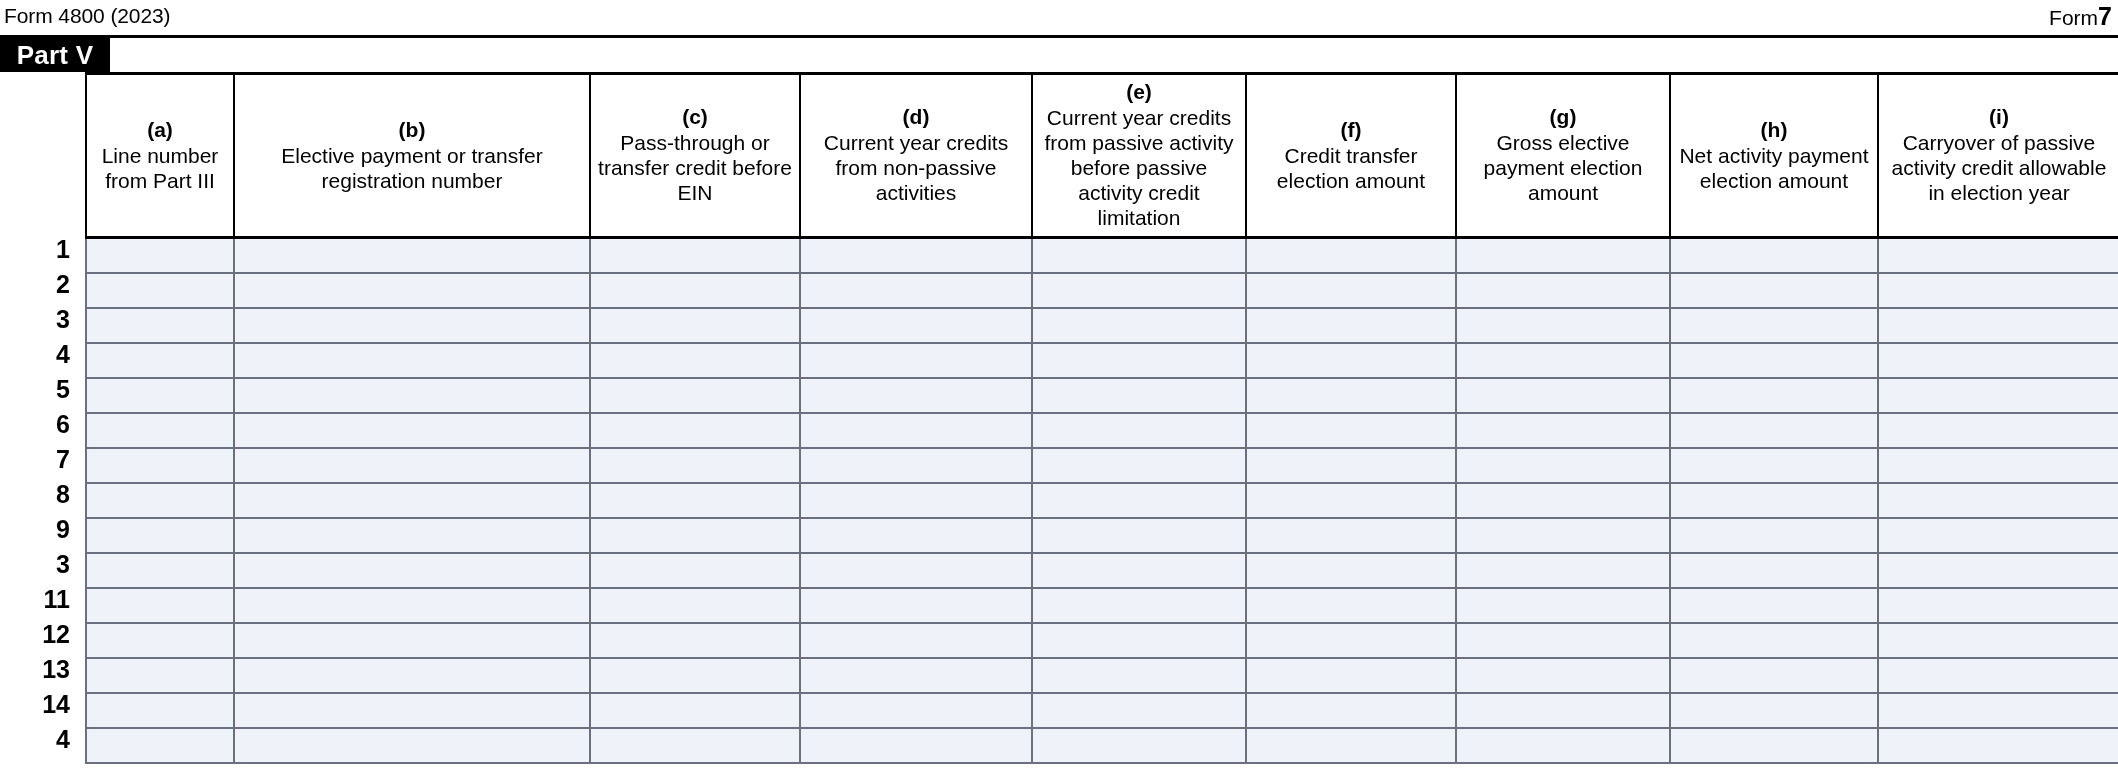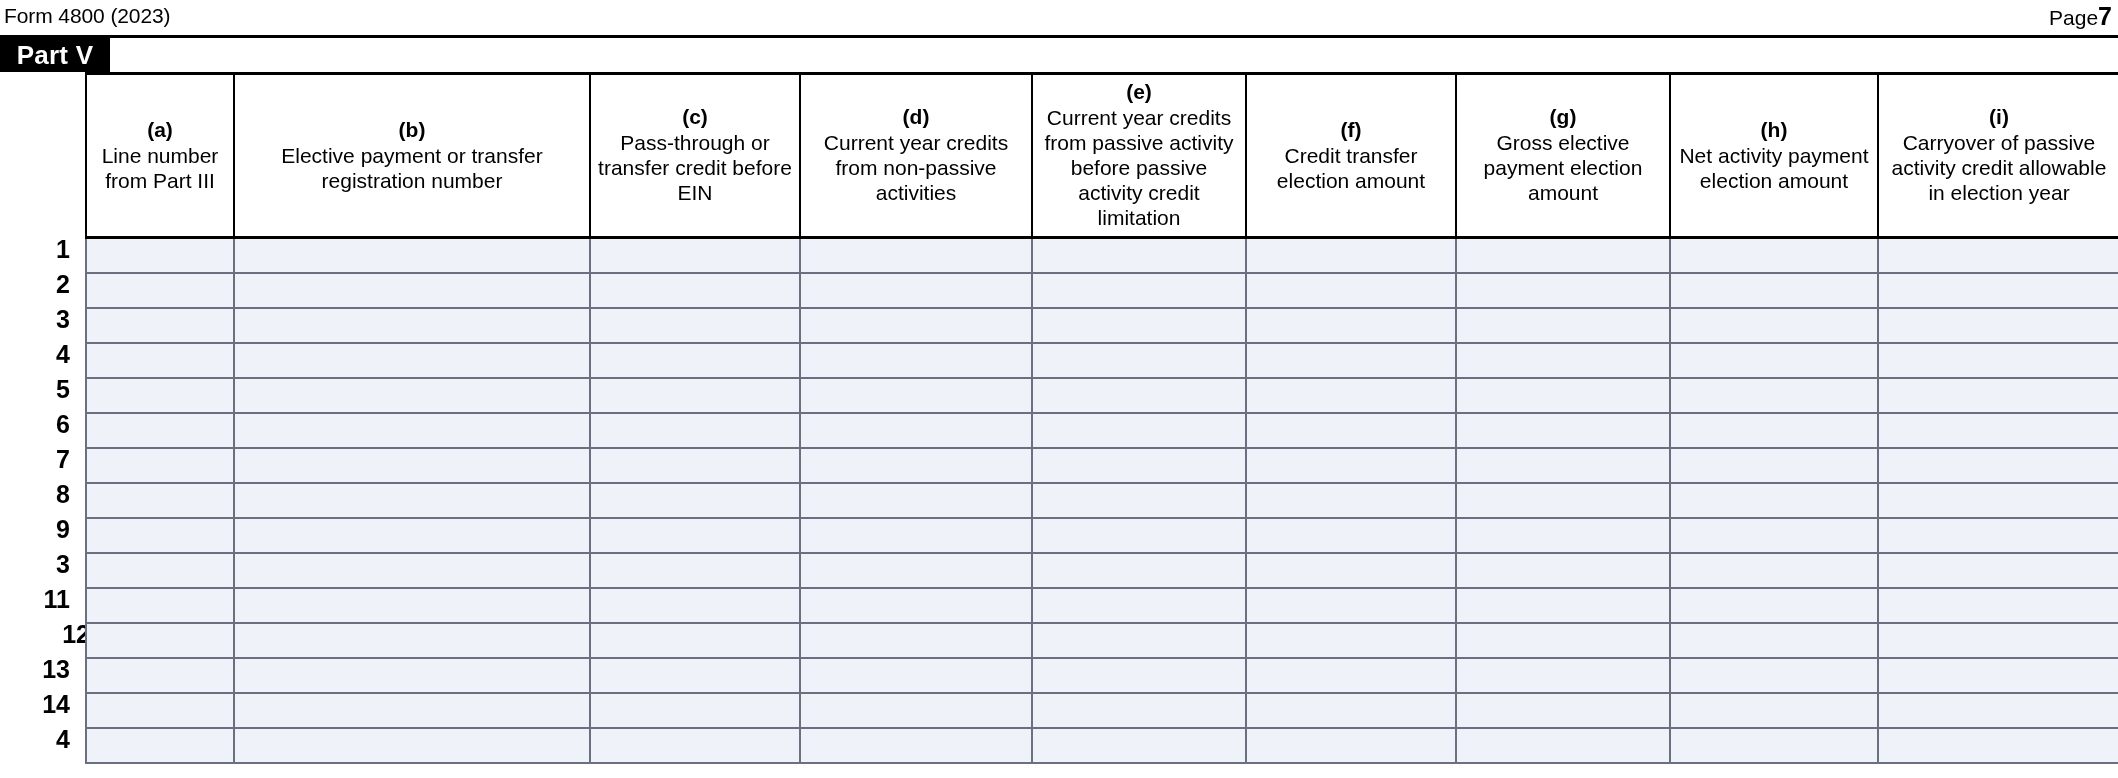--- a/index.html
+++ b/index.html
@@ -210,21 +210,21 @@
   }
 </style>
 </head>
 <body>
 
 <div class="page">
 
   <div class="runhead">
     <span class="runhead-left">Form 4800 (2023)</span>
     <span class="runhead-right">
-      <span>Page</span><span class="pageno">7</span>
+      <span>Form</span><span class="pageno">7</span>
     </span>
   </div>
 
   <div class="rule-top" style="background: rgb(0, 0, 0);"></div>
 
   <div class="partbar">
     <div class="part-tab" style="background: rgb(0, 0, 0);"></div>
     <div class="part-tab-label" style="color: rgb(255, 255, 255);">Part V</div>
   </div>
 
@@ -233,21 +233,21 @@
       <div class="rownum" style="top: 195px;">2</div>
       <div class="rownum" style="top: 230px;">3</div>
       <div class="rownum" style="top: 265px;">4</div>
       <div class="rownum" style="top: 300px;">5</div>
       <div class="rownum" style="top: 335px;">6</div>
       <div class="rownum" style="top: 370px;">7</div>
       <div class="rownum" style="top: 405px;">8</div>
       <div class="rownum" style="top: 440px;">9</div>
       <div class="rownum" style="top: 475px;">3</div>
       <div class="rownum" style="top: 510px;">11</div>
-      <div class="rownum" style="top: 545px; padding-left: 20px;">12</div>
+      <div class="rownum" style="top: 545px;">12</div>
       <div class="rownum" style="top: 580px;">13</div>
       <div class="rownum" style="top: 615px;">14</div>
       <div class="rownum" style="top: 650px;">4</div>
     </div>
 
   <div class="tablewrap">
     <table class="grid">
       <colgroup>
         <col class="c-a">
           <col class="c-b">

